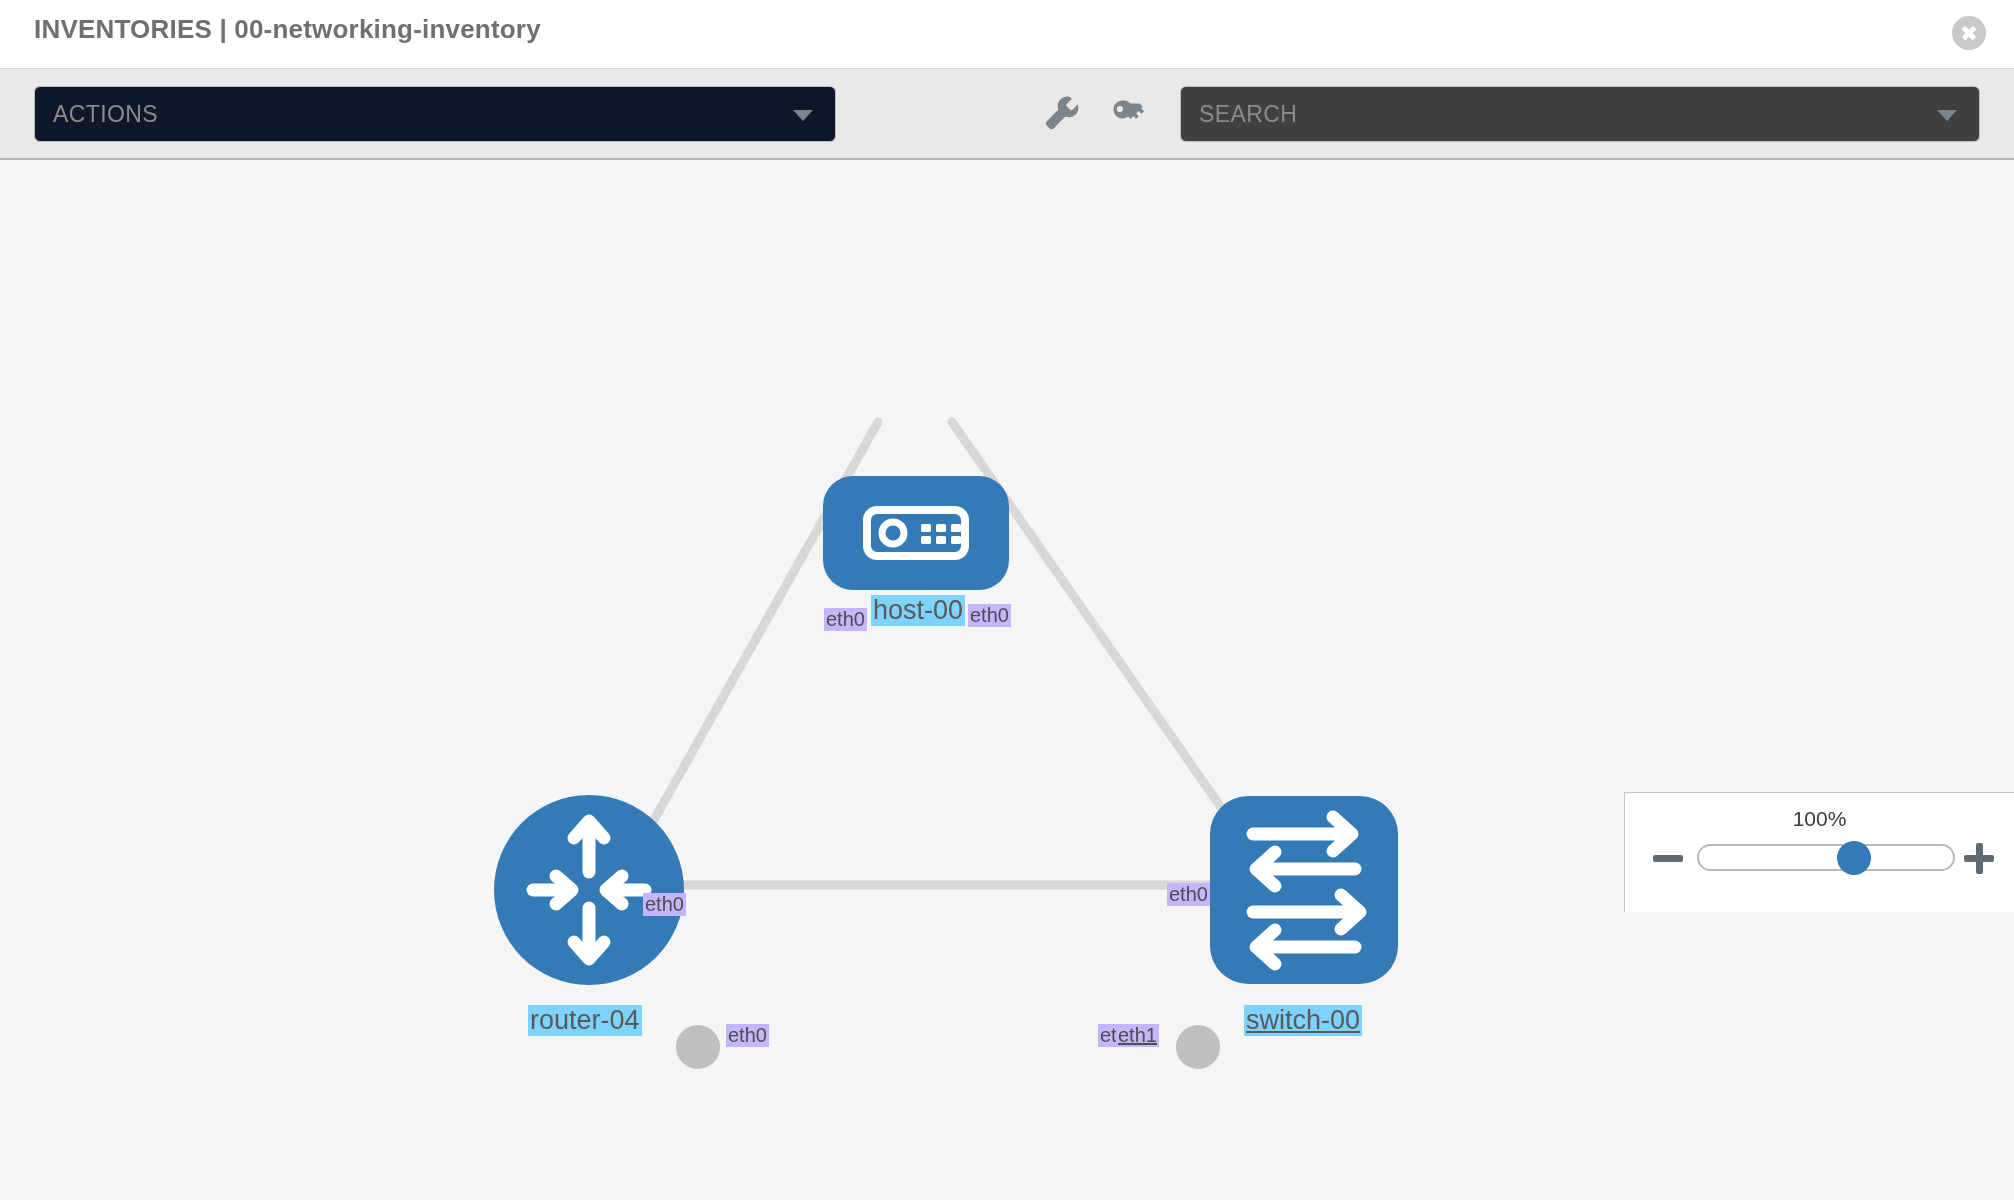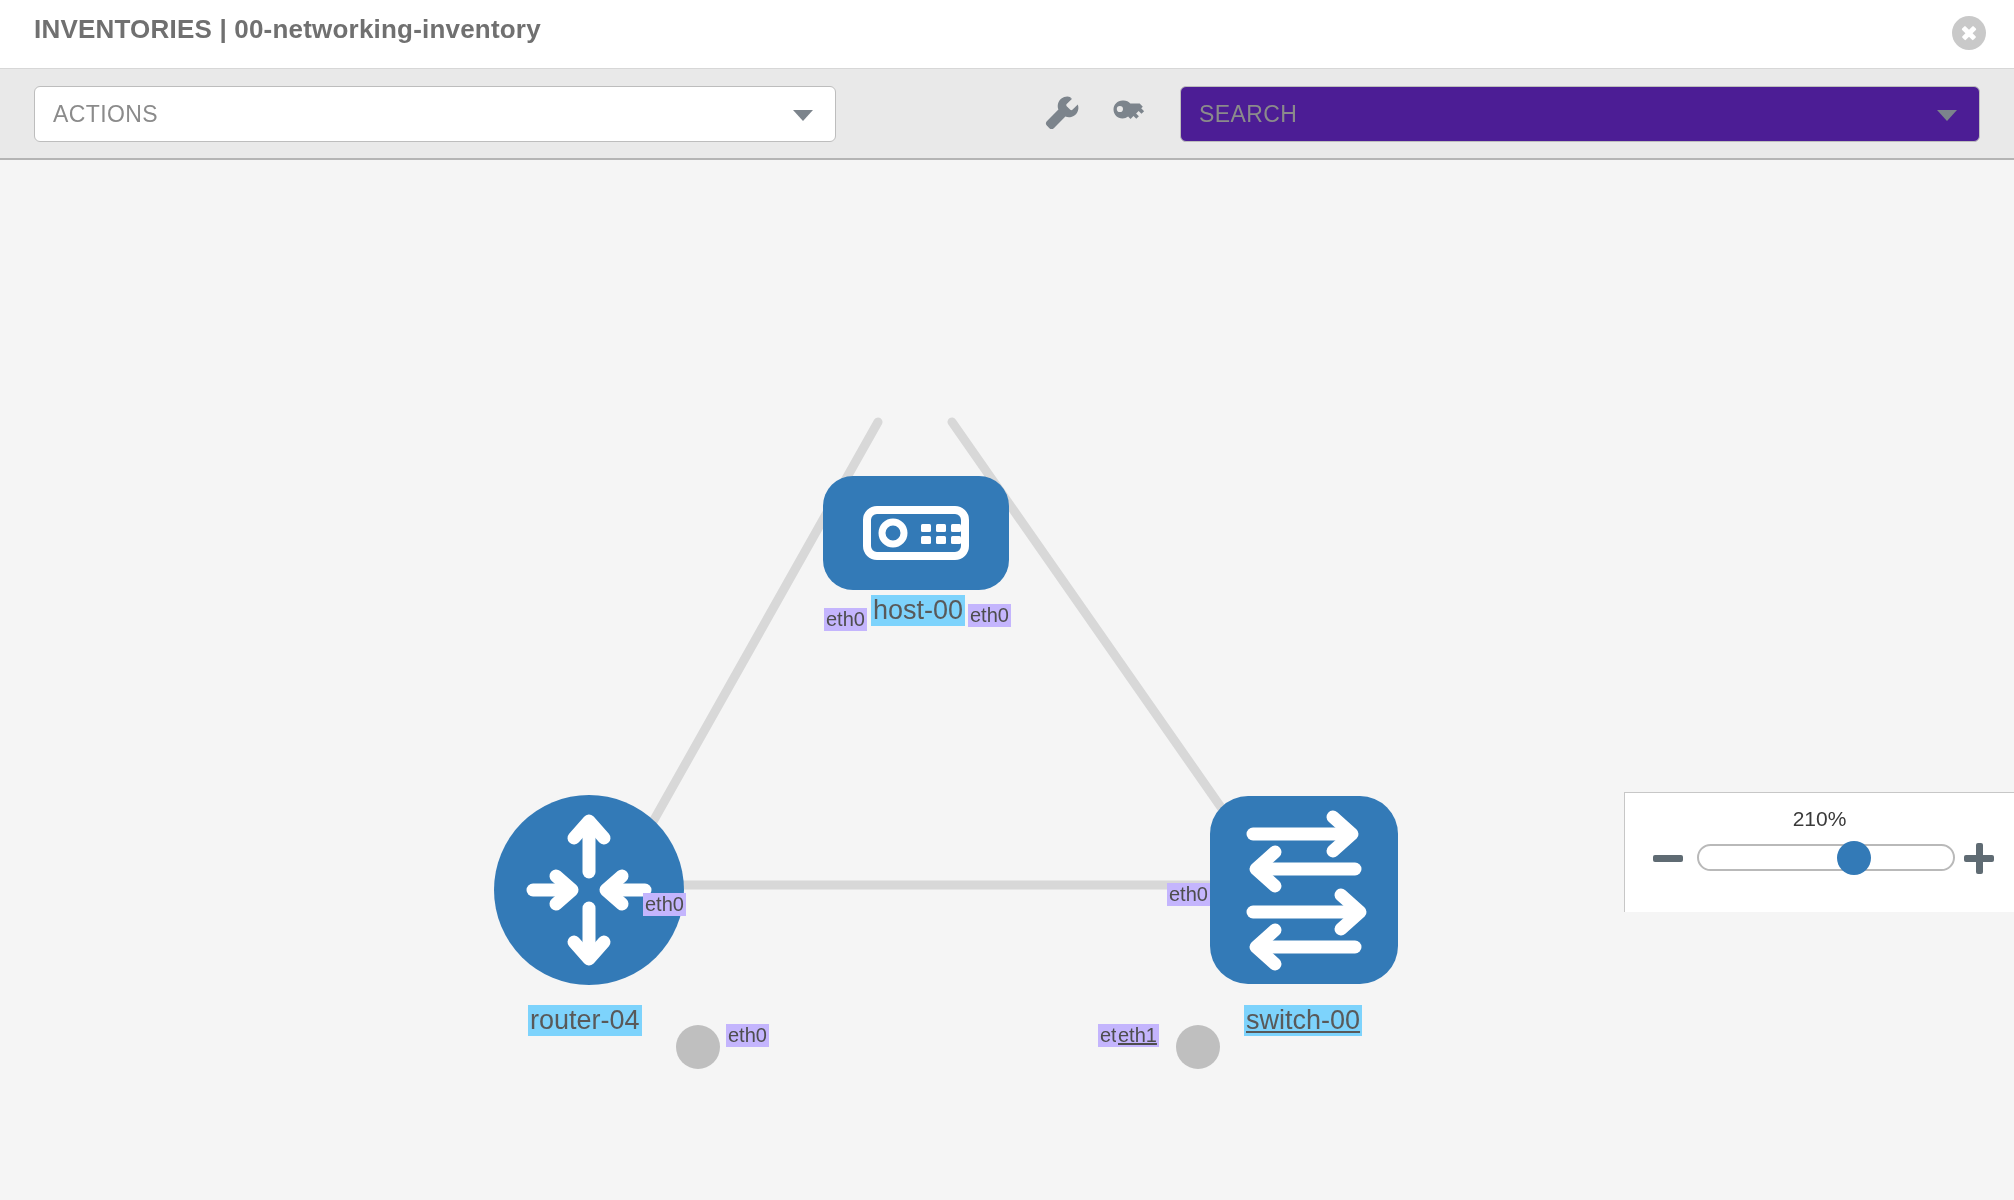--- a/index.html
+++ b/index.html
@@ -41,21 +41,21 @@
   
   .toolbar {
     position: absolute; left: 0; top: 69px;
     width: 2014px; height: 91px;
     background: #e9e9e9;
     border-bottom: 2px solid #b4b4b4;
   }
   .actions-select {
     position: absolute; left: 34px; top: 17px;
     width: 802px; height: 56px;
-    background: #ffffff;
+    background: #0f172a;
     border: 1px solid #bdbdbd;
     border-radius: 6px;
   }
   .actions-label {
     position: absolute; left: 18px; top: 14px;
     font-size: 23px; color: #8b8b8b; letter-spacing: .4px;
   }
   .caret {
     position: absolute; right: 22px; top: 50%;
     margin-top: -4px;
@@ -68,21 +68,21 @@
     position: absolute; top: 17px;
     width: 56px; height: 56px; cursor: pointer;
   }
   .tool-icon svg { display: block; width: 100%; height: 100%; }
   .icon-wrench { left: 1033px; }
   .icon-key    { left: 1100px; }
 
   .search-select {
     position: absolute; left: 1180px; top: 17px;
     width: 800px; height: 56px;
-    background: #4c1d95;
+    background: #404040;
     border: 1px solid #bdbdbd;
     border-radius: 6px;
   }
   .search-label {
     position: absolute; left: 18px; top: 14px;
     font-size: 23px; color: #8b8b8b; letter-spacing: .4px;
   }
 
   
   .canvas {
@@ -269,21 +269,21 @@
     <span class="ilabel" style="left:824px; top:448px;">eth0</span>
     <span class="ilabel" style="left:968px; top:444px;">eth0</span>
     <span class="ilabel" style="left:643px; top:733px;">eth0</span>
     <span class="ilabel" style="left:1167px; top:723px;">eth0</span>
     <span class="ilabel" style="left:1098px; top:864px;">eth0</span>
     <span class="ilabel" style="left:1116px; top:864px;text-decoration:underline;">eth1</span>
     <span class="ilabel" style="left:726px; top:864px;">eth0</span>
   </div>
 
   <div class="zoom-panel">
-    <div class="zoom-pct">210%</div>
+    <div class="zoom-pct">100%</div>
     <div class="zoom-minus"></div>
     <div class="zoom-track">
       <div class="zoom-thumb" id="zoomThumb" style="left: 61%;"></div>
     </div>
     <div class="zoom-plus"></div>
   </div>
 
 </div>
 
 </body></html>

